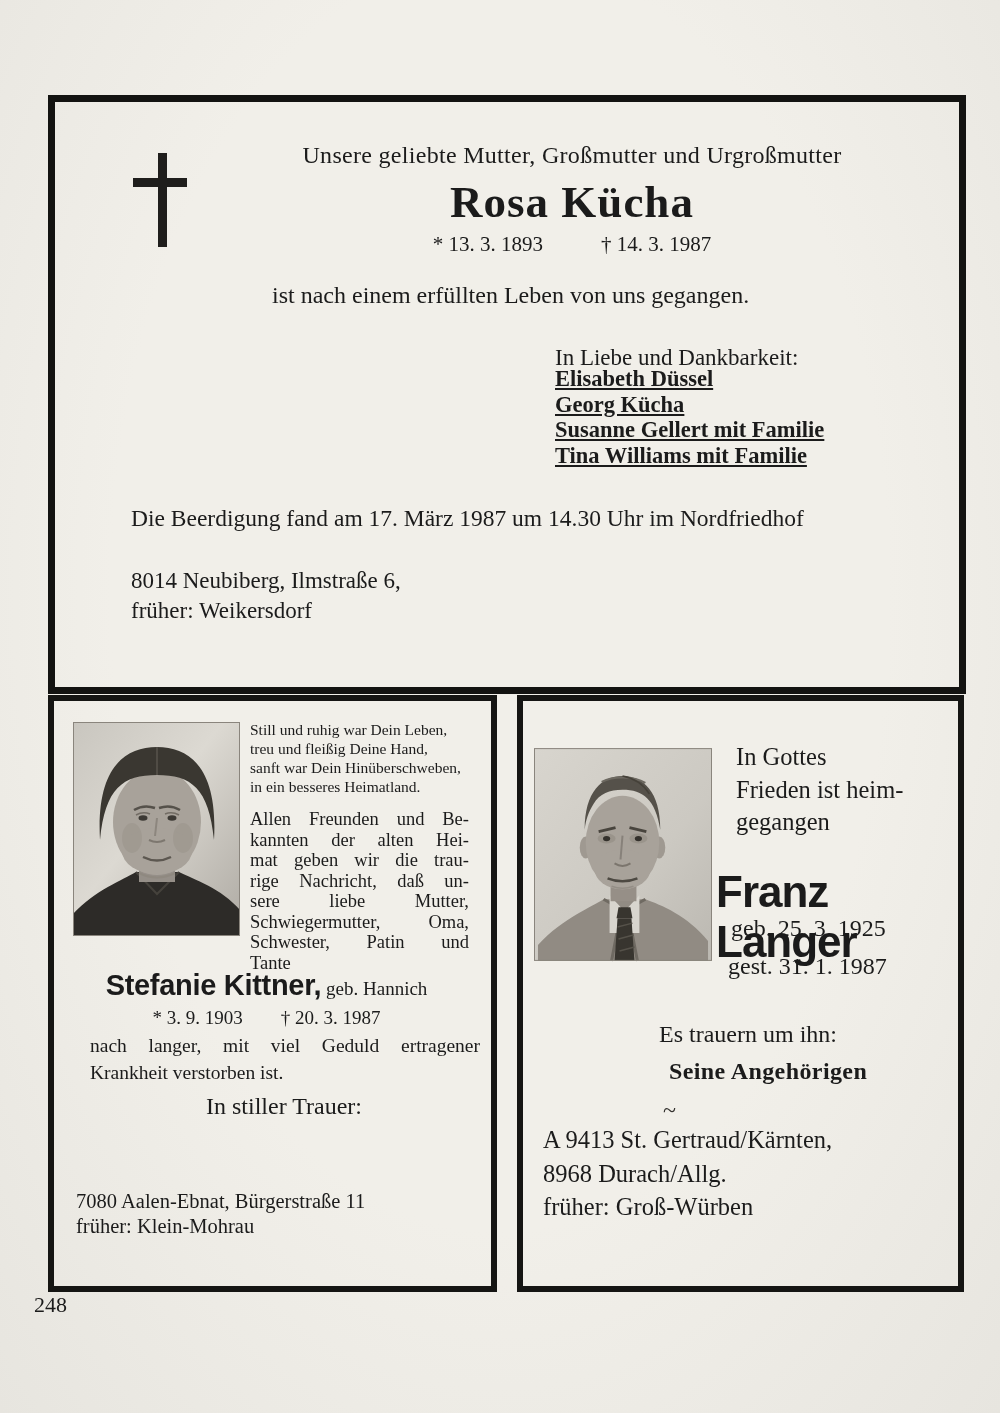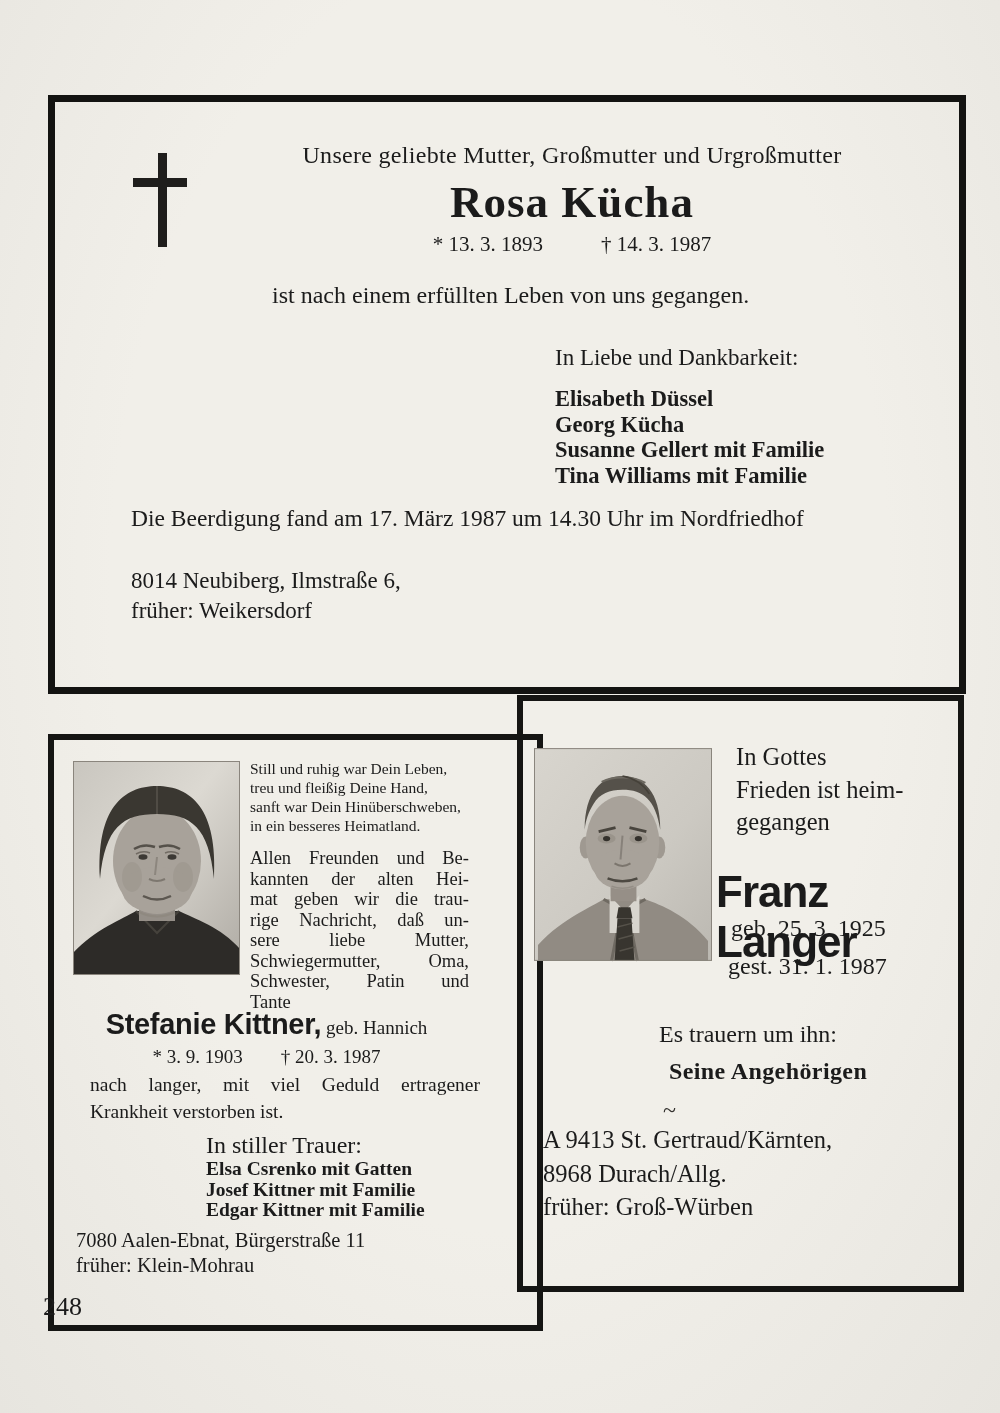--- a/index.html
+++ b/index.html
@@ -20,27 +20,27 @@
   
   #top-box{left:48px;top:95px;width:904px;height:585px;}
   .cross{left:76px;top:48px;width:58px;height:100px;}
   .cross .cv{position:absolute;left:27px;top:3px;width:9px;height:94px;background:#1f1e1c;}
   .cross .ch{position:absolute;left:2px;top:28px;width:54px;height:9px;background:#1f1e1c;}
   .t-intro{left:212px;top:40px;width:610px;font-size:24px;letter-spacing:.3px;}
   .t-name{left:212px;top:74px;width:610px;font-size:45px;letter-spacing:1px;}
   .t-dates{left:212px;top:130px;width:610px;font-size:21px;display:flex;justify-content:center;gap:58px;}
   .t-farewell{left:217px;top:180px;font-size:24px;}
   .t-mourning{left:500px;top:243px;font-size:23px;}
-  .t-mourners{left:500px;top:284px;font-size:22.5px;line-height:25.5px;}
+  .t-mourners{left:500px;top:264px;font-size:22.5px;line-height:25.5px;text-decoration:underline;}
   .t-funeral{left:76px;top:402px;width:770px;font-size:23.5px;line-height:28px;}
   .t-address{left:76px;top:466px;font-size:23px;}
   .t-former{left:76px;top:496px;font-size:23px;}
 
   
-  #left-box{left:48px;top:734px;width:437px;height:585px;padding-left:46px;}
+  #left-box{left:48px;top:695px;width:437px;height:585px;}
   .l-photo{left:19px;top:21px;width:167px;height:214px;}
   .l-photo svg{display:block;width:100%;height:100%;}
   .l-poem{left:196px;top:19px;font-size:15.5px;line-height:19px;}
   .l-ann{left:196px;top:108px;width:219px;font-size:18.5px;line-height:20.5px;}
   .jline{text-align:justify;text-align-last:justify;}
   .jlast{text-align-last:left;}
   .l-nameline{left:0;top:268px;width:425px;white-space:nowrap;}
   .l-name{font-family:"Liberation Sans",sans-serif;font-weight:bold;font-size:29px;letter-spacing:-.3px;}
   .l-namesuffix{font-size:19px;}
   .l-dates{left:0;top:306px;width:425px;font-size:19px;display:flex;justify-content:center;gap:38px;}
@@ -58,21 +58,21 @@
   .r-name{left:193px;top:166px;font-family:"Liberation Sans",sans-serif;font-weight:bold;font-size:44px;letter-spacing:-1px;}
   .r-birth{left:208px;top:214px;font-size:24px;}
   .r-death{left:205px;top:252px;font-size:24px;}
   .r-mourning{left:136px;top:320px;font-size:24px;}
   .r-mourners{left:146px;top:357px;font-size:24px;letter-spacing:.4px;}
   .r-flourish{left:140px;top:396px;font-size:24px;color:#33312e;}
   .r-addr1{left:20px;top:425px;font-size:24.5px;}
   .r-addr2{left:20px;top:459px;font-size:24.5px;}
   .r-former{left:20px;top:492px;font-size:24.5px;}
 
-  .page-number{left:43px;top:1292px;font-size:26px;text-align:center;}
+  .page-number{left:34px;top:1292px;font-size:22px;text-align:center;}
 </style>
 </head>
 <body>
 
 <section class="box" id="top-box">
   <div class="abs cross">
     <span class="cv"></span>
     <span class="ch"></span>
   </div>
   <div class="abs t-intro center">Unsere geliebte Mutter, Großmutter und Urgroßmutter</div>
@@ -160,25 +160,20 @@
   </div>
   <div class="abs l-dates">
     <span>* 3. 9. 1903</span>
     <span>† 20. 3. 1987</span>
   </div>
   <div class="abs l-dec">
     <div class="jline">nach langer, mit viel Geduld ertragener</div>
     <div class="jline jlast">Krankheit verstorben ist.</div>
   </div>
   <div class="abs l-mourning">In stiller Trauer:</div>
-  <div class="abs l-mourners b">
-    <div>Elsa Csrenko mit Gatten</div>
-    <div>Josef Kittner mit Familie</div>
-    <div>Edgar Kittner mit Familie</div>
-  </div>
   <div class="abs l-address">7080 Aalen-Ebnat, Bürgerstraße 11</div>
   <div class="abs l-former">früher: Klein-Mohrau</div>
 </section>
 
 <section class="box-thin" id="right-box">
   <div class="abs r-photo">
     <svg viewBox="0 0 179 214" xmlns="http://www.w3.org/2000/svg">
       <defs>
         <linearGradient id="gm" x1="0" y1="0" x2="1" y2="1">
           <stop offset="0" stop-color="#d8d5ce"></stop>

